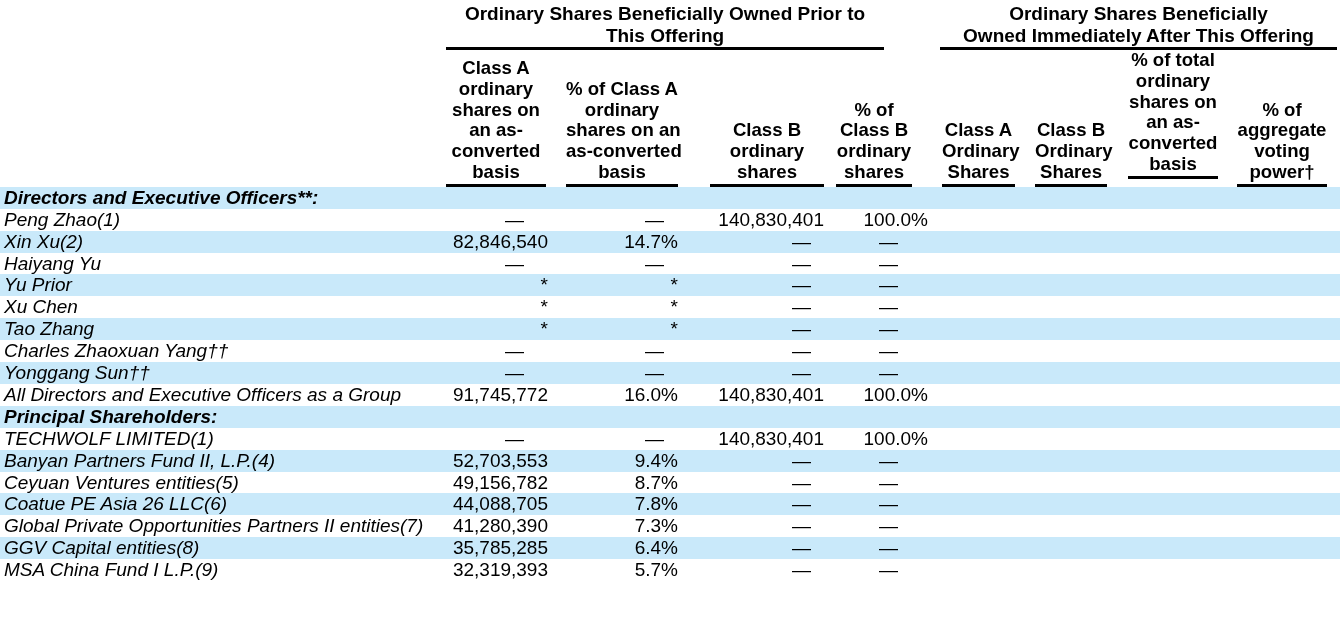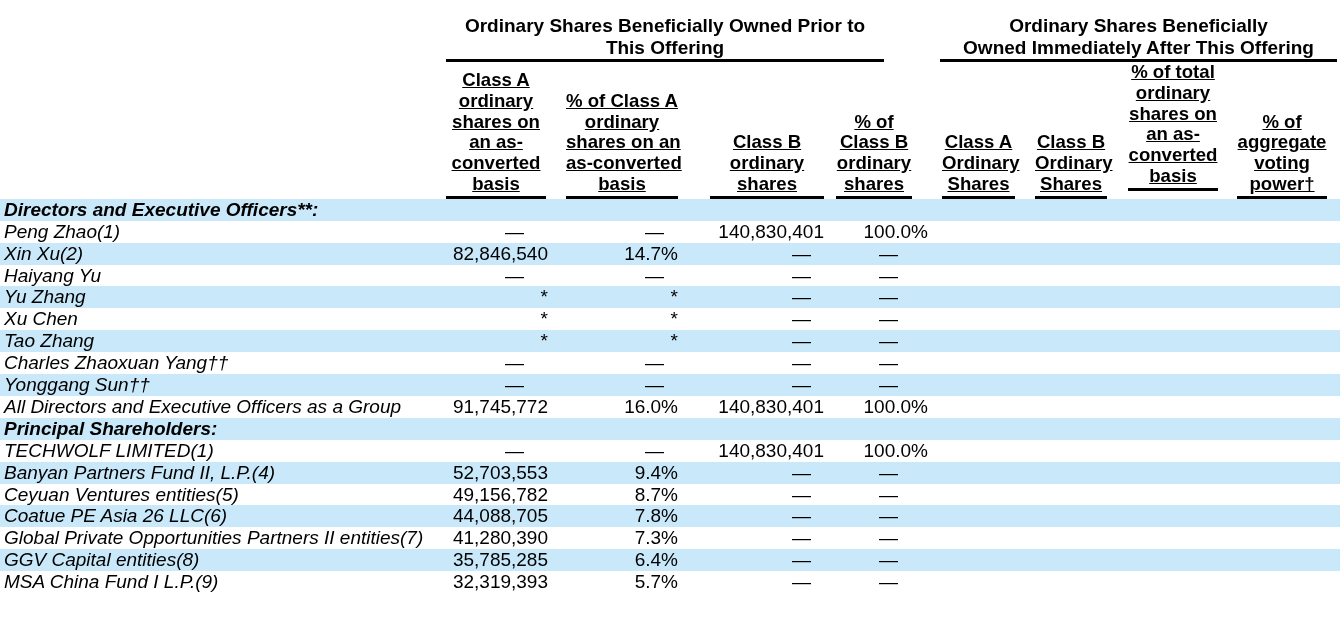--- a/index.html
+++ b/index.html
@@ -19,40 +19,39 @@
   table.ownership {
     border-collapse: collapse;
     table-layout: fixed;
     width: 1340px;
   }
   thead th {
     padding: 0;
     vertical-align: bottom;
     font-weight: bold;
   }
-  tr.h-group th { height: 62px; }
+  tr.h-group th { height: 50px; }
   tr.h-cols  th { height: 132px; }
   .grp-inner {
     border-bottom: 3px solid #000000;
     white-space: pre;
     text-align: center;
     font-size: 19px;
     line-height: 21.5px;
     padding-bottom: 1px;
   }
   th.grp1 .grp-inner { margin-left: 9px;  margin-right: 46px; }
   th.grp2 .grp-inner { margin-left: 10px; margin-right: 3px; }
   .col-inner {
     border-bottom: 3px solid #000000;
     white-space: pre;
     text-align: center;
     font-size: 18.6px;
     line-height: 20.8px;
     padding-bottom: 1px;
-    text-decoration: underline;
   }
   th.c2 .col-inner { margin: 0 6px  0 9px;  }
   th.c3 .col-inner { margin: 0 2px 0 14px;  }
   th.c4 .col-inner { margin: 0 4px  0 30px; }
   th.c5 .col-inner { margin: 0 18px 0 8px;  }
   th.c6 .col-inner { margin: 0 2px  0 12px; }
   th.c7 .col-inner { margin: 0 2px  0 18px; }
   th.c8 .col-inner { margin: 0 2px 8px 19px; }
   th.c9 .col-inner { margin: 0 13px 0 17px; }
 
@@ -198,21 +197,21 @@
           <td class="val dash">—</td>
           <td class="val dash">—</td>
           <td class="val dash">—</td>
           <td class="val dash">—</td>
           <td class="empty"></td>
           <td class="empty"></td>
           <td class="empty"></td>
           <td class="empty"></td>
         </tr>
         <tr class="stripe">
-          <td class="name">Yu Zhang</td>
+          <td class="name">Yu Prior</td>
           <td class="val">*</td>
           <td class="val">*</td>
           <td class="val dash">—</td>
           <td class="val dash">—</td>
           <td class="empty"></td>
           <td class="empty"></td>
           <td class="empty"></td>
           <td class="empty"></td>
         </tr>
         <tr>

